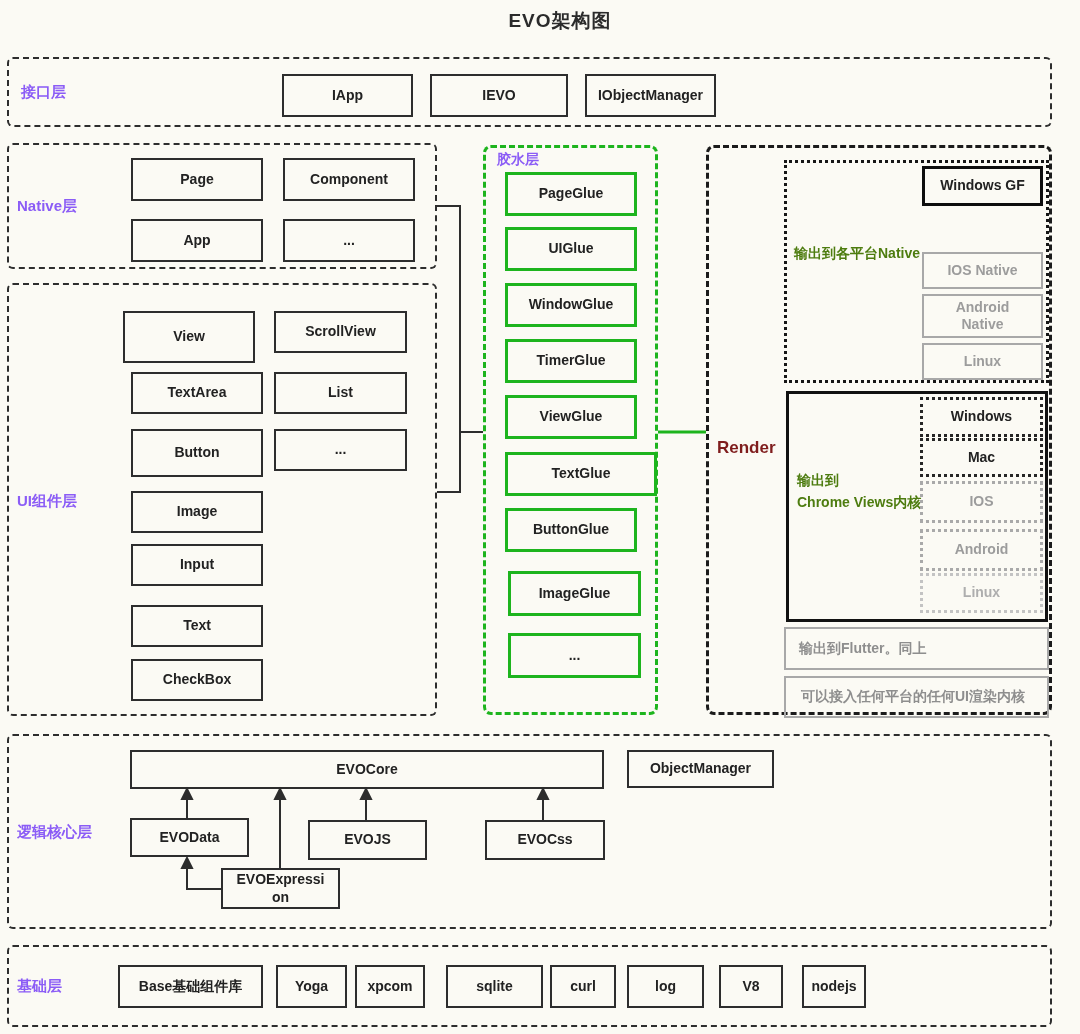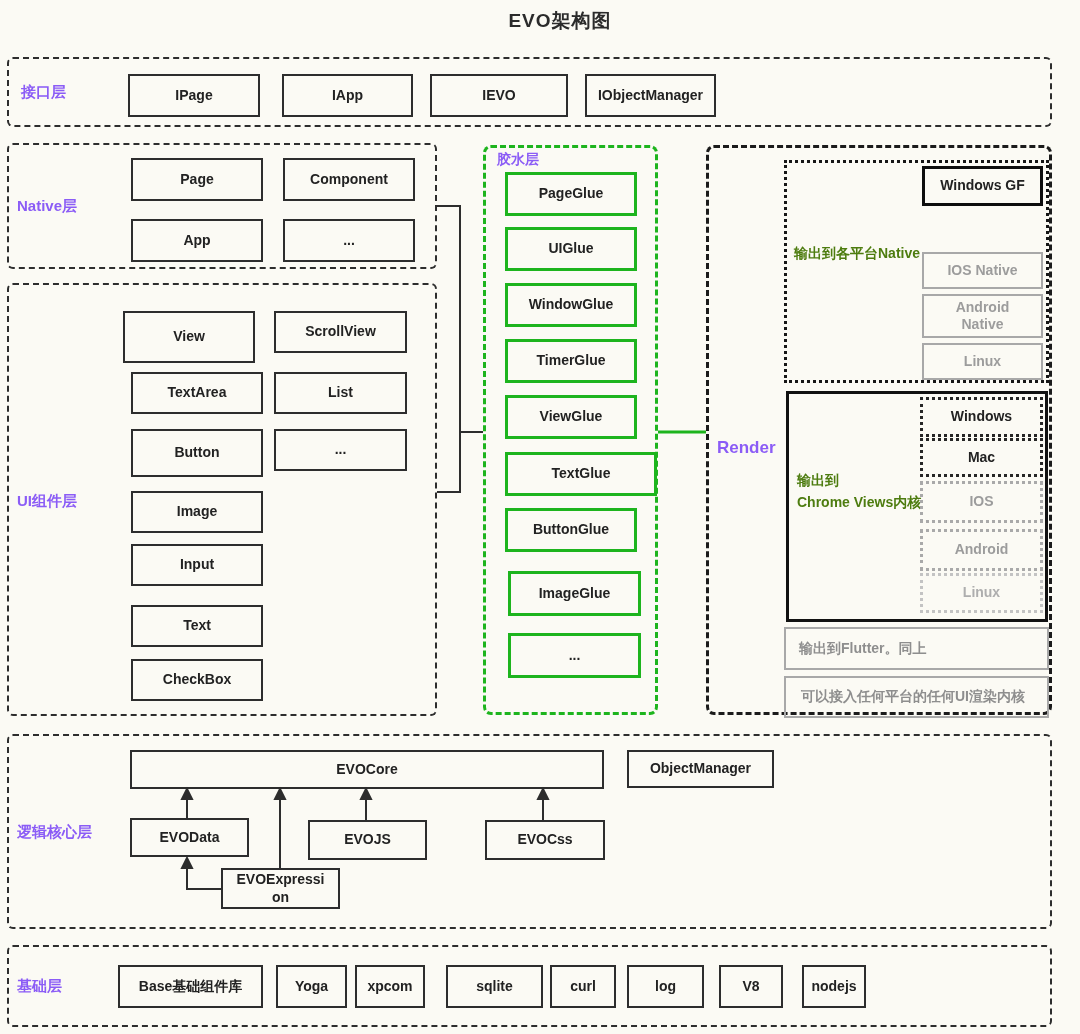--- a/index.html
+++ b/index.html
@@ -39,35 +39,34 @@
   .activeb{border:3px solid #0d0d0d;}
   .grayb{border:2px solid #a8a8a8;color:#9c9c9c;}
   .dotdark{border:3px dotted #262626;}
   .dotgray{border:3px dotted #a9a9a9;color:#9c9c9c;}
   .dotlight{border:3px dotted #c3c3c3;color:#aeaeae;}
   .noteb{
     position:absolute;box-sizing:border-box;border:2px solid #a8a8a8;
     display:flex;align-items:center;justify-content:flex-start;
     padding-left:13px;font-size:14px;font-weight:bold;color:#8e8e8e;
   }
-  .renderlab{position:absolute;font-size:17px;font-weight:bold;color:#8b5cf6;}
+  .renderlab{position:absolute;font-size:17px;font-weight:bold;color:#7f1d1d;}
   .seclab{position:absolute;font-size:14px;font-weight:bold;color:#4d7c0f;line-height:1.55;}
   .wrapword{word-break:break-all;padding:0 12px;}
   svg.overlay{position:absolute;left:0;top:0;pointer-events:none;}
 </style>
 </head>
 <body>
 
 <div class="stage">
 
   <div class="title">EVO架构图</div>
 
   <div class="layer" style="left:7px;top:57px;width:1045px;height:70px;"></div>
   <div class="lab" style="left:21px;top:83px;">接口层</div>
-  <div class="b" style="left:128px;top:74px;width:132px;height:43px;">IPage</div>
   <div class="b" style="left:282px;top:74px;width:131px;height:43px;">IApp</div>
   <div class="b" style="left:430px;top:74px;width:138px;height:43px;">IEVO</div>
   <div class="b" style="left:585px;top:74px;width:131px;height:43px;">IObjectManager</div>
 
   <div class="layer" style="left:7px;top:143px;width:430px;height:126px;"></div>
   <div class="lab" style="left:17px;top:197px;">Native层</div>
   <div class="b" style="left:131px;top:158px;width:132px;height:43px;">Page</div>
   <div class="b" style="left:283px;top:158px;width:132px;height:43px;">Component</div>
   <div class="b" style="left:131px;top:219px;width:132px;height:43px;">App</div>
   <div class="b" style="left:283px;top:219px;width:132px;height:43px;">...</div>

